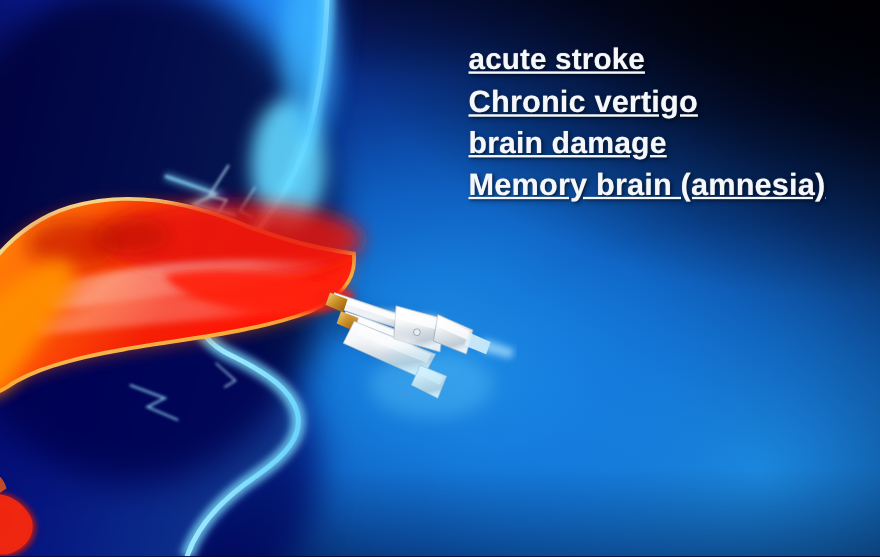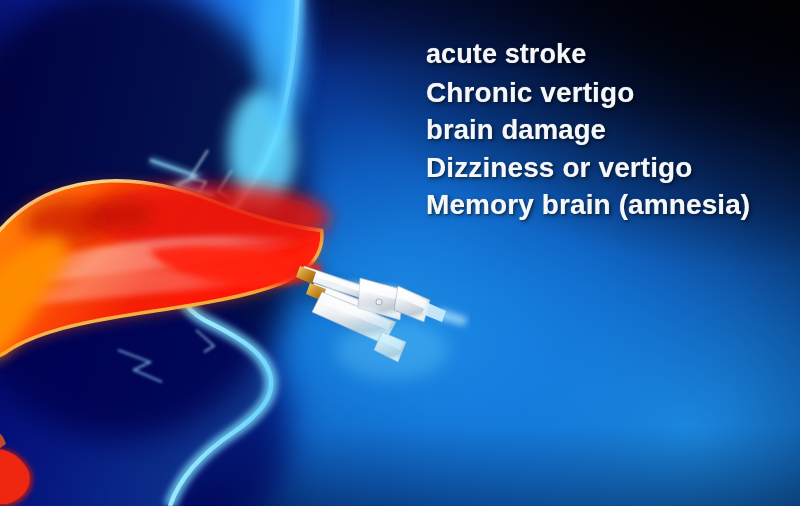--- a/index.html
+++ b/index.html
@@ -77,20 +77,21 @@
     color:#f4f7fb;
     font-size:28px;
     font-weight:700;
     line-height:37.5px;
     letter-spacing:.1px;
     white-space:nowrap;
     text-shadow:
        0 0 1px rgba(255,255,255,.55),
        1px 1px 2px rgba(0,0,0,.55),
        2px 2px 5px rgba(0,0,0,.40);
+    text-decoration: underline;
   }
   .symptom-line:nth-child(1){font-size:27px;}
   .symptom-line:nth-child(3){font-size:27.5px;}
   .symptom-line:nth-child(6){font-size:27.5px;}
 </style>
 </head>
 <body>
 
 <div id="stage">
 
@@ -376,17 +377,16 @@
       <g filter="url(#blurMed)" opacity="0.3">
         <ellipse cx="392" cy="350" rx="56" ry="30" fill="#6fd6ff"></ellipse>
       </g>
     </svg>
   </div>
 
   <div class="symptom-list">
     <div class="symptom-line">acute stroke</div>
     <div class="symptom-line">Chronic vertigo</div>
     <div class="symptom-line">brain damage</div>
-    <div class="symptom-line">Dizziness or vertigo</div>
     <div class="symptom-line">Memory brain (amnesia)</div>
   </div>
 
 </div>
 
 </body></html>

